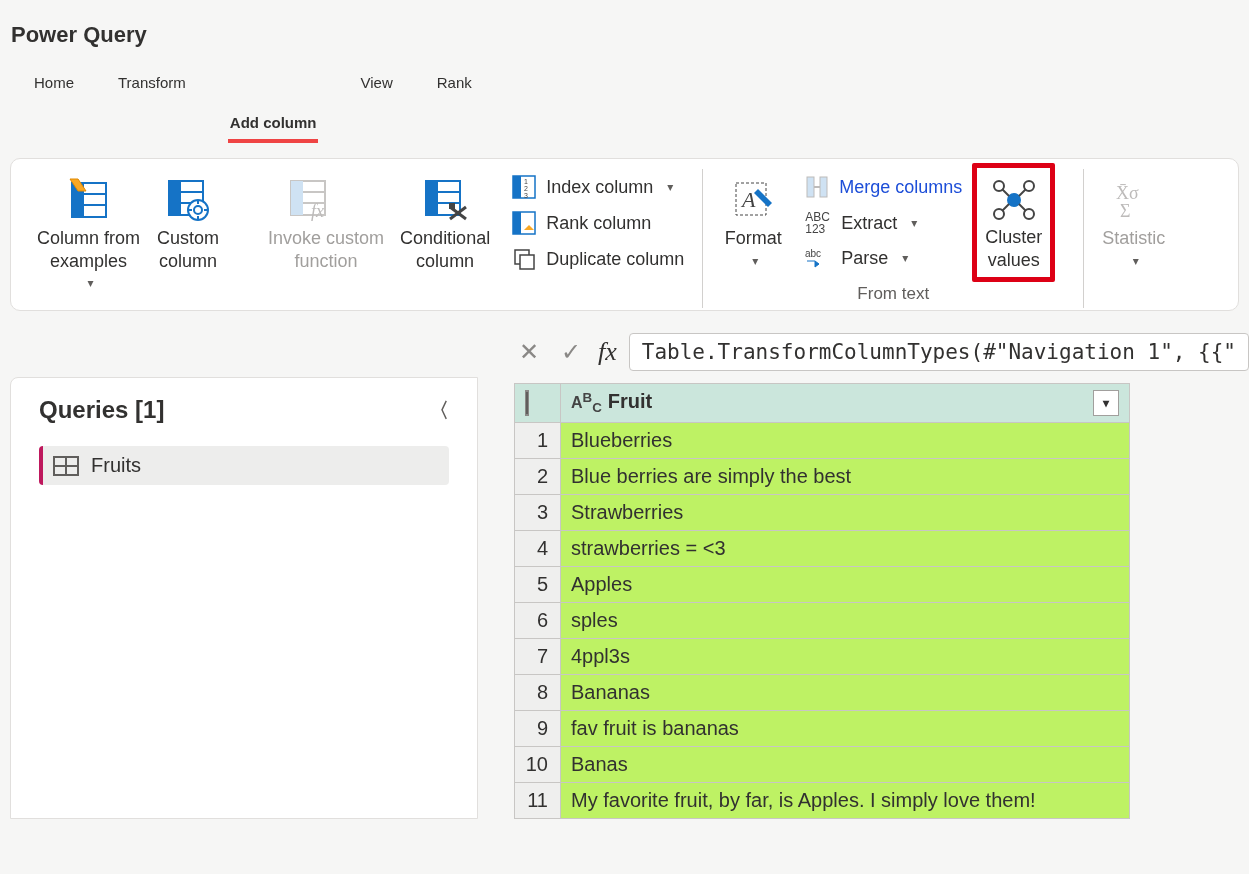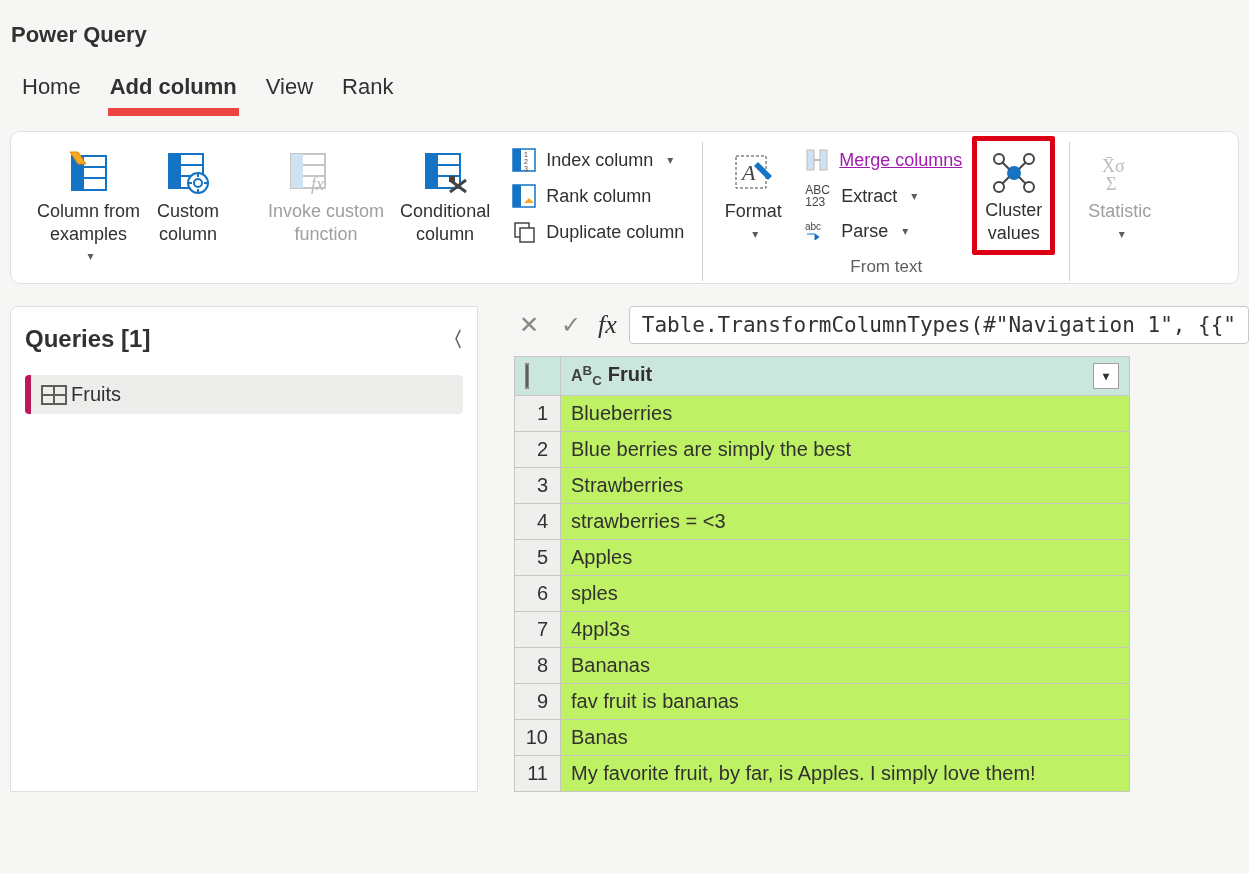--- a/index.html
+++ b/index.html
@@ -11,34 +11,35 @@
     height: 874px;
     overflow: hidden;
   }
   .app-title {
     font-size: 22px;
     font-weight: 600;
     padding: 22px 0 18px 11px;
   }
   .tabs {
     display: flex;
-    gap: 25px;
-    padding: 0 0 0 20px;
-    font-size: 22px;
+    gap: 40px;
+    padding: 0 0 0 32px;
+    font-size: 15px;
     border-bottom: 1px solid transparent;
   }
   .tab {
     padding: 8px 2px 12px 2px;
     cursor: pointer;
     font-weight: 400;
   }
   .tab.active {
     font-weight: 600;
-    border-bottom: 8px solid #ef4444;
+    border-bottom: 4px solid #ef4444;
     padding-bottom: 8px;
+    margin-top: 40px;
   }
 
   .ribbon {
     background: #fff;
     border: 1px solid #e1dfdd;
     border-radius: 10px;
     margin: 14px 10px 0 10px;
     padding: 10px 0 2px 0;
     display: flex;
     align-items: stretch;
@@ -77,57 +78,58 @@
   .big-btn .icon-slot { height: 48px; display: flex; align-items: center; justify-content: center; }
   .small-row {
     display: flex;
     align-items: center;
     gap: 10px;
     padding: 6px 8px;
     cursor: pointer;
     font-size: 18px;
     white-space: nowrap;
   }
-  .small-row.disabled { color: #a21caf; text-decoration: underline; }
+  .small-row.disabled { color: #1d4ed8; }
   .col-stack { display: flex; flex-direction: column; }
   .chev { font-size: 12px; margin-left: 4px; color: #605e5c; }
   .highlight-red {
     border: 5px solid #dd0015;
     border-radius: 2px;
-    margin: -6px 4px -2px 2px;
+    margin: -6px 18px -2px 2px;
     padding-top: 6px;
   }
 
   .workspace {
     display: flex;
     margin: 22px 0 0 10px;
     gap: 0;
   }
   .queries-pane {
     width: 514px;
     background: #fff;
     border: 1px solid #e1dfdd;
     border-radius: 8px 0 0 0;
-    padding: 18px 14px;
+    padding: 18px 28px;
+    margin-top: 44px;
   }
   .queries-header {
     display: flex;
     justify-content: space-between;
     align-items: center;
     font-size: 24px;
     font-weight: 600;
     margin-bottom: 22px;
   }
   .chev-left { font-size: 20px; color: #605e5c; cursor: pointer; }
   .query-item {
     display: flex;
     align-items: center;
-    gap: 4px;
+    gap: 12px;
     background: #ededec;
-    border-left: 6px solid #be185d;
+    border-left: 4px solid #be185d;
     border-radius: 4px;
     padding: 8px 10px;
     font-size: 20px;
   }
   .q-table-icon {
     width: 26px; height: 20px;
     border: 2px solid #605e5c;
     position: relative;
   }
   .q-table-icon::before, .q-table-icon::after {
@@ -207,20 +209,21 @@
   
   svg { display: block; }
 </style>
 </head>
 <body>
 
 <div class="app-title">Power Query</div>
 
 <div class="tabs">
   <div class="tab">Home</div>
+  <div class="tab">Transform</div>
   <div class="tab active">Add column</div>
   <div class="tab">View</div>
   <div class="tab">Rank</div>
 </div>
 
 <div class="ribbon">
 
   <div class="ribbon-group" style="padding-left:18px;">
     <div class="ribbon-group-buttons">
       <div class="big-btn">

